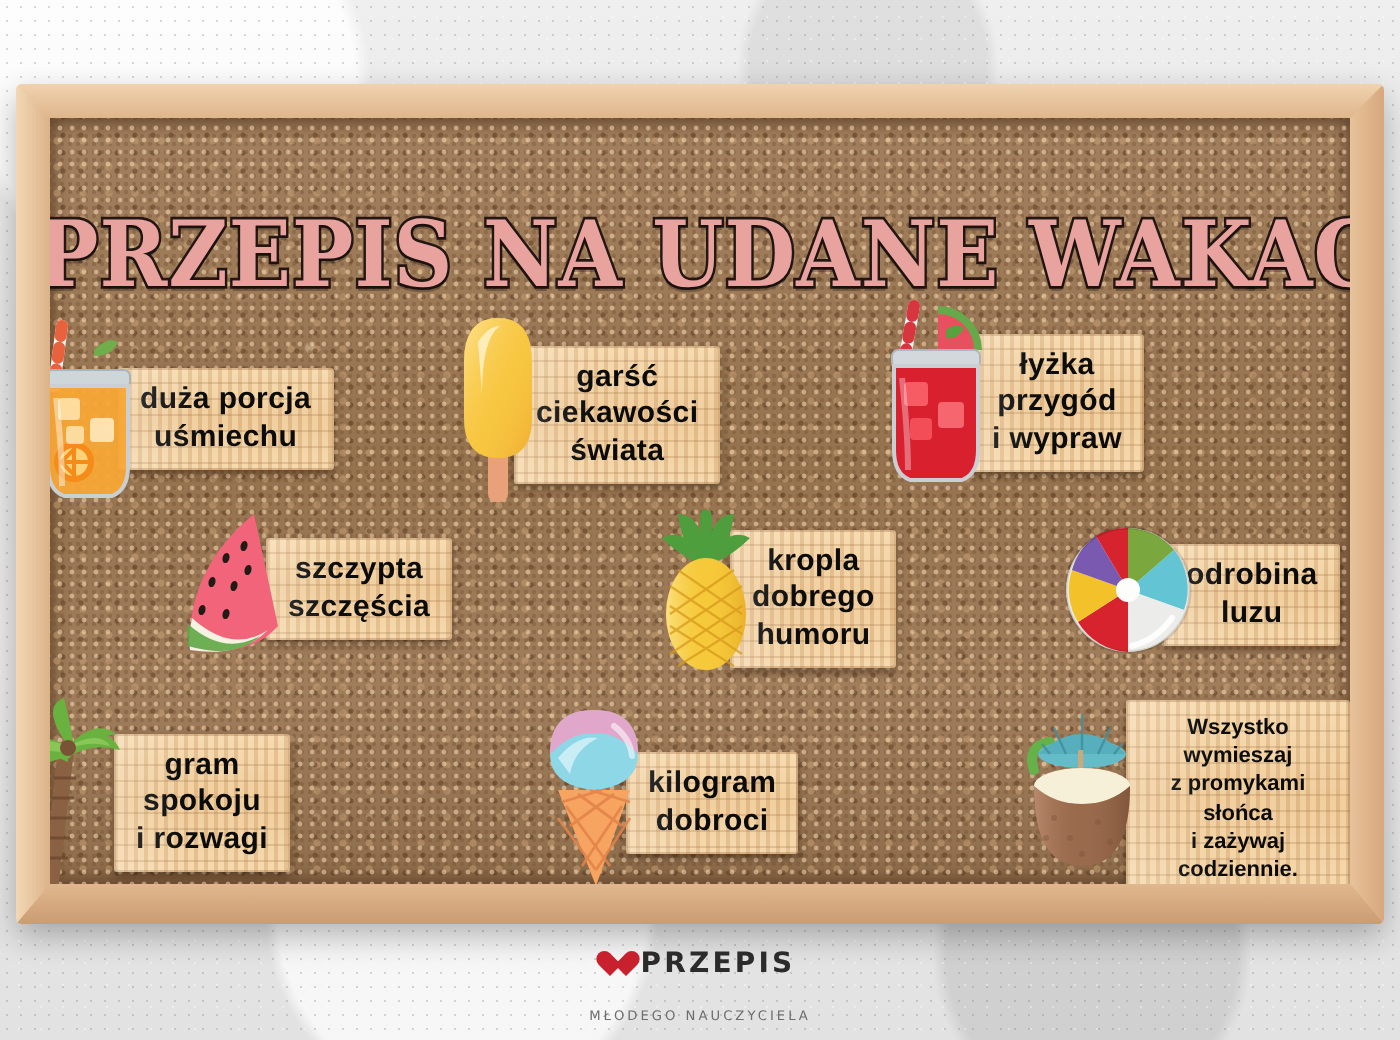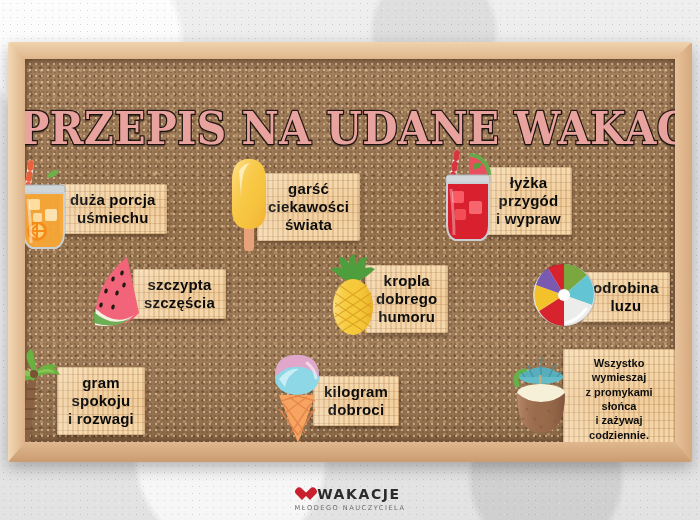--- a/index.html
+++ b/index.html
@@ -133,21 +133,21 @@
     background:#c8202c;top:1px;
   }
   .heart::before{left:3px;transform:rotate(-45deg);transform-origin:0 100%;}
   .heart::after{left:3px;transform:rotate(45deg);transform-origin:100% 100%;}
   #logo-main{
     font-family:"DejaVu Sans", sans-serif;
     font-size:14px; font-weight:700; letter-spacing:1.6px; color:#2b2b2b;
   }
   #logo-sub{
     font-family:"DejaVu Sans", sans-serif;
-    font-size:6.6px; letter-spacing:1.5px; color:#6d6d6d; margin-top:2px;
+    font-size:6.6px; letter-spacing:1.5px; color:#6d6d6d; margin-top:13px;
   }
 </style>
 </head>
 <body>
 
 <div id="wall"></div>
 
 <div id="board-frame">
   <div class="bevel bev-top"></div>
   <div class="bevel bev-bot"></div>
@@ -401,16 +401,16 @@
         <span>codziennie.</span>
       </span>
     </div>
 
   </div>
 </div>
 
 <div id="logo">
   <div id="logo-row">
     <span class="heart"></span>
-    <span id="logo-main">WAKACJE</span>
+    <span id="logo-main">PRZEPIS</span>
   </div>
   <div id="logo-sub">MŁODEGO NAUCZYCIELA</div>
 </div>
 
 </body></html>

